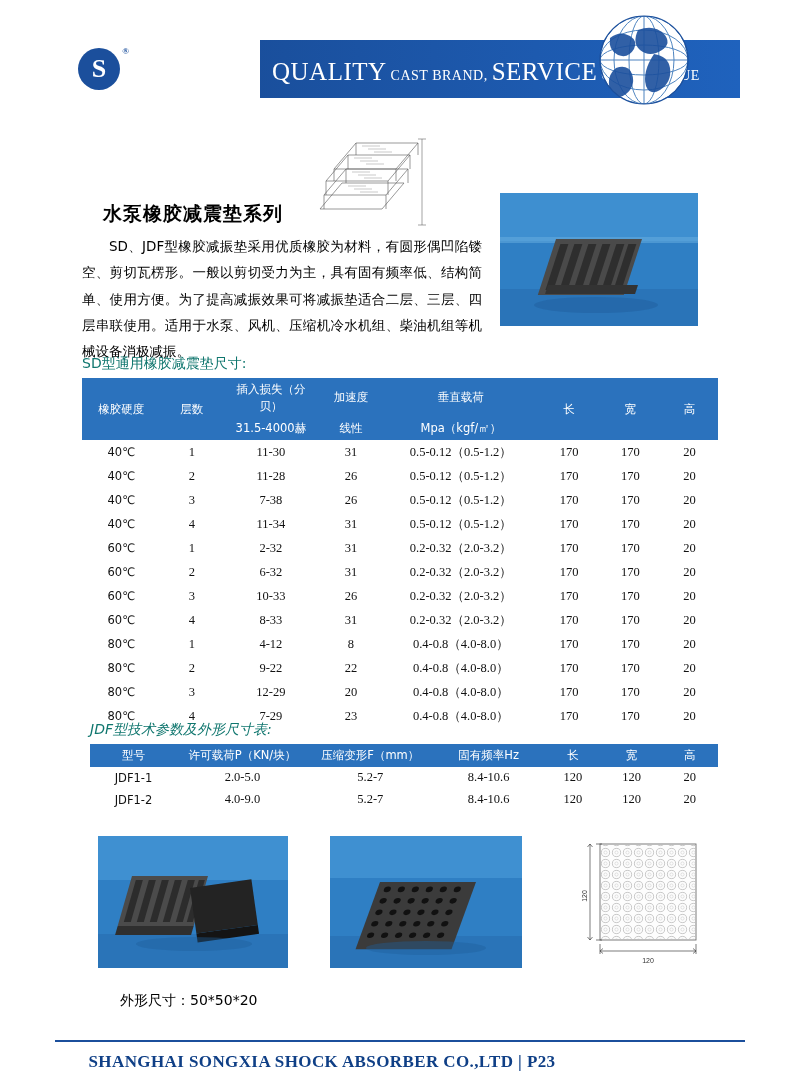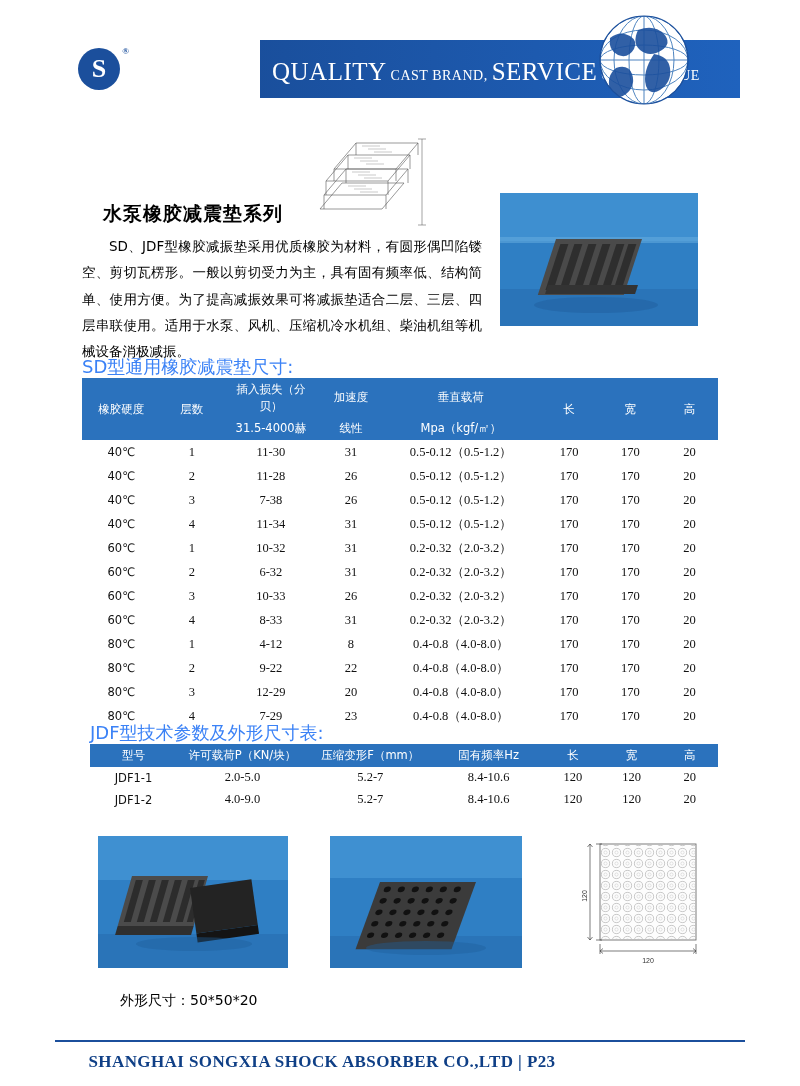--- a/index.html
+++ b/index.html
@@ -130,26 +130,26 @@
     font-size: 13.5px;
     line-height: 1.95;
     text-align: justify;
     font-family: "DejaVu Sans", sans-serif;
     text-indent: 2em;
   }
 
   
   .cap {
     position: absolute;
-    font-size: 18px;
+    font-size: 14px;
     font-family: "DejaVu Sans", sans-serif;
-    color: #3b82f6;
+    color: #0f766e;
   }
   #cap-sd { left: 82px; top: 355px; }
-  #cap-jdf { left: 90px; top: 721px; }
+  #cap-jdf { left: 90px; top: 721px; font-style: italic; }
 
   
   table {
     border-collapse: collapse;
     font-family: "Liberation Serif", serif;
   }
   .tbl {
     position: absolute;
     font-size: 12.5px;
   }
@@ -380,21 +380,21 @@
         <td>11-34</td>
         <td>31</td>
         <td>0.5-0.12（0.5-1.2）</td>
         <td>170</td>
         <td>170</td>
         <td>20</td>
       </tr>
     <tr>
         <td>60℃</td>
         <td>1</td>
-        <td>10-32</td>
+        <td>2-32</td>
         <td>31</td>
         <td>0.2-0.32（2.0-3.2）</td>
         <td>170</td>
         <td>170</td>
         <td>20</td>
       </tr>
     <tr>
         <td>60℃</td>
         <td>2</td>
         <td>6-32</td>

